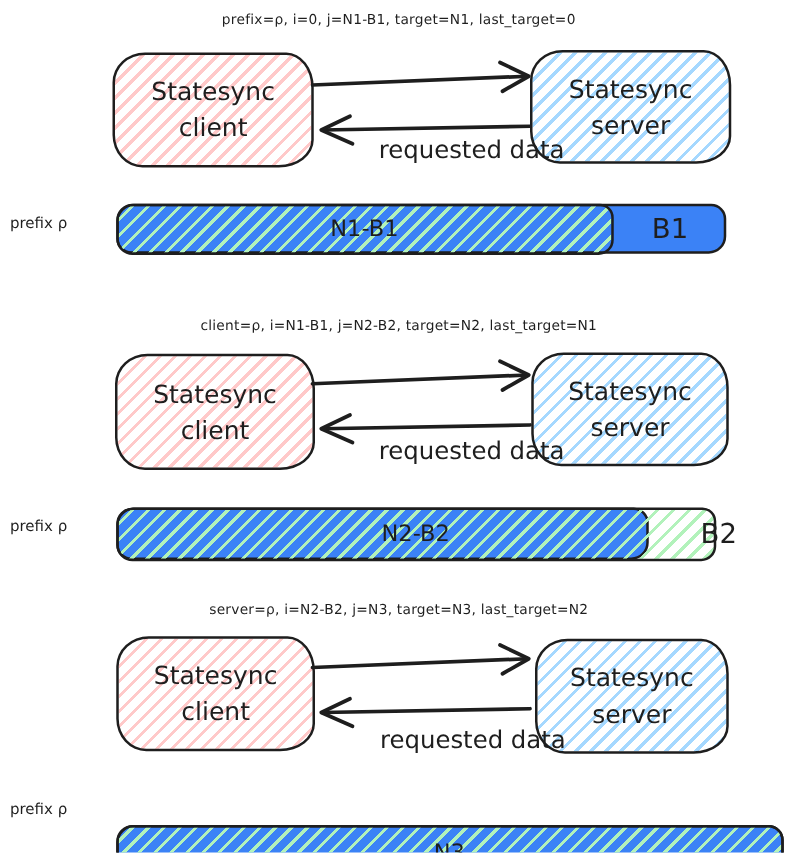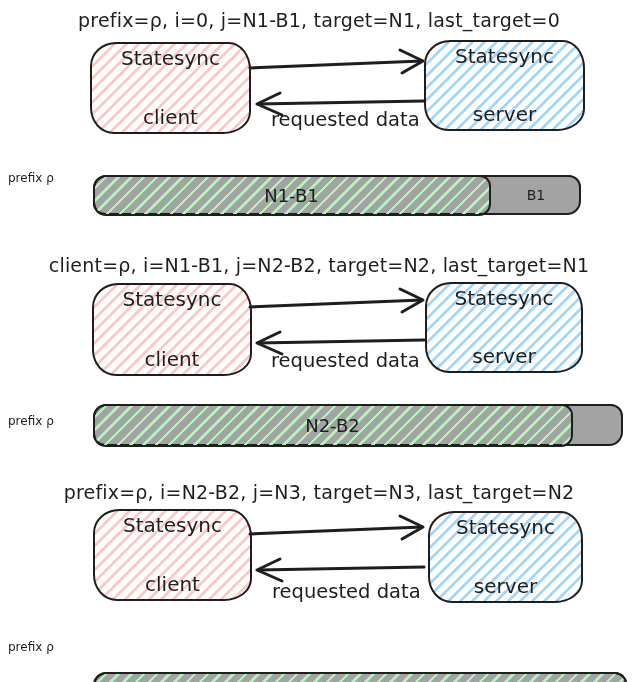--- a/index.html
+++ b/index.html
@@ -5,57 +5,57 @@
   html,body{margin:0;padding:0;background:#ffffff;}
   body{
     width:638px;height:682px;position:relative;overflow:hidden;
     font-family:"DejaVu Sans","Liberation Sans",sans-serif;
     color:#1e1e1e;
   }
   .abs{position:absolute;}
   
   .hdr{
     left:40px;width:558px;text-align:center;
-    font-size:19px;letter-spacing:.2px;white-space:nowrap;
+    font-size:11px;letter-spacing:.2px;white-space:nowrap;
     font-weight:500;
   }
   
   .box{
     border:2.5px solid #1e1e1e;
     border-radius:26px 22px 28px 24px / 24px 28px 22px 26px;
-    display:flex;flex-direction:column;align-items:center;justify-content:space-between;
+    display:flex;flex-direction:column;align-items:center;justify-content:center;
     box-sizing:border-box;
     font-size:20px;line-height:1.45;
   }
   .box.client{
     background-image:repeating-linear-gradient(135deg,transparent 0,transparent 6px,#ffc9c9 6px,#ffc9c9 8.5px);
   }
   .box.server{
     background-image:repeating-linear-gradient(135deg,transparent 0,transparent 6px,#a5d8ff 6px,#a5d8ff 8.5px);
   }
-  .req-label{font-size:19.5px;white-space:nowrap;}
+  .req-label{font-size:19.5px;white-space:nowrap;margin-left:32px;}
   
   .prefix-label{font-size:12px;white-space:nowrap;}
   .bar{
     border:2.5px solid #1e1e1e;
     border-radius:14px 12px 14px 12px;
-    background:#a3a3a3;box-sizing:border-box;margin-top:12px;
+    background:#3b82f6;box-sizing:border-box;
   }
   .seg-filled{
     position:absolute;left:-2.5px;top:-2.5px;bottom:-2.5px;
     border:2.5px solid #1e1e1e;
     border-radius:13px 11px 12px 13px;
     background-image:repeating-linear-gradient(135deg,transparent 0,transparent 6.5px,#b2f2bb 6.5px,#b2f2bb 9px);
     display:flex;align-items:center;justify-content:center;
     font-size:18px;box-sizing:border-box;
   }
   .seg-rest{
     position:absolute;top:0;bottom:0;right:0;
     display:flex;align-items:center;justify-content:center;
-    font-size:14px;
+    font-size:22px;
   }
   svg.arrows{overflow:visible;}
   svg.arrows line, svg.arrows polyline{
     stroke:#1e1e1e;stroke-width:3;fill:none;
     stroke-linecap:round;stroke-linejoin:round;
   }
 
   
   .s1-hdr{top:9px;}
   .s1-client{left:90px;top:42px;width:161px;height:92px;}
@@ -67,21 +67,21 @@
   .s1-fill{width:398px;}
   .s1-rest{left:398px;}
 
   
   .s2-hdr{top:254px;}
   .s2-client{left:92px;top:283px;width:160px;height:93px;}
   .s2-server{left:425px;top:282px;width:158px;height:91px;}
   .s2-arrows{left:244px;top:283px;}
   .s2-req{left:271px;top:349px;}
   .s2-prefix{left:8px;top:414px;}
-  .s2-bar{left:93px;top:392px;width:530px;height:42px;padding-left:24px;}
+  .s2-bar{left:93px;top:406px;width:426px;height:42px;padding-left:24px;}
   .s2-fill{width:480px;}
   .s2-rest{left:480px;}
 
   
   .s3-hdr{top:481px;}
   .s3-client{left:93px;top:509px;width:159px;height:92px;}
   .s3-server{left:428px;top:511px;width:155px;height:92px;}
   .s3-arrows{left:244px;top:510px;}
   .s3-req{left:272px;top:580px;}
   .s3-prefix{left:8px;top:640px;}
@@ -135,23 +135,24 @@
   <polyline points="156,6 179,17 158,29"></polyline>
   <line x1="180" y1="57" x2="14" y2="60"></line>
   <polyline points="36,49 13,60 38,71"></polyline>
 </svg>
 
 <div class="abs req-label s2-req">requested data</div>
 
 <div class="abs prefix-label s2-prefix">prefix ρ</div>
 <div class="abs bar s2-bar">
   <div class="seg-filled s2-fill">N2-B2</div>
+  <div class="seg-rest s2-rest">B2</div>
 </div>
 
-<div class="abs hdr s3-hdr">prefix=ρ, i=N2-B2, j=N3, target=N3, last_target=N2</div>
+<div class="abs hdr s3-hdr">server=ρ, i=N2-B2, j=N3, target=N3, last_target=N2</div>
 
 <div class="abs box client s3-client">
   <div>Statesync</div>
   <div>client</div>
 </div>
 
 <div class="abs box server s3-server">
   <div>Statesync</div>
   <div>server</div>
 </div>

